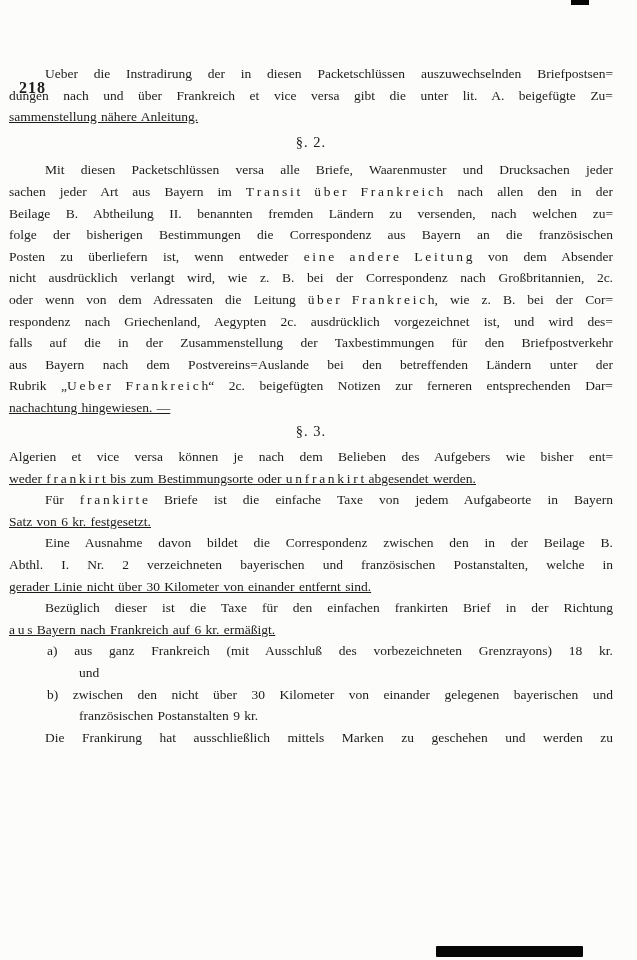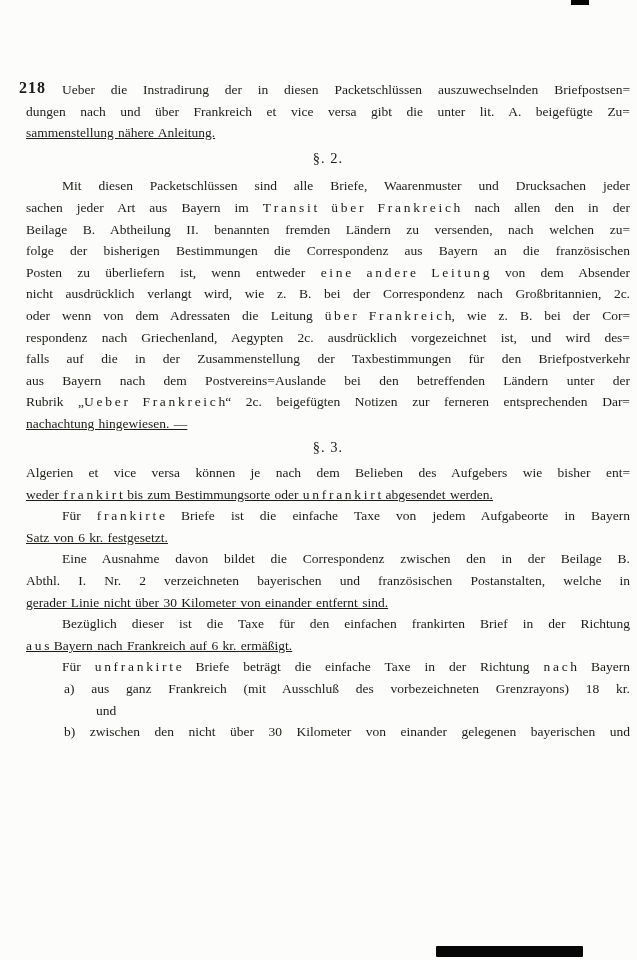--- a/index.html
+++ b/index.html
@@ -17,24 +17,23 @@
     position: absolute;
     left: 19px;
     top: 31px;
     font-size: 16px;
     font-weight: bold;
     letter-spacing: 1px;
     margin-top: 48px;
   }
   .text-col {
     position: absolute;
-    left: 26px;
+    left: 9px;
     top: 63px;
     width: 604px;
-    margin-top: 16px;
   }
   .ln {
     font-size: 13.5px;
     line-height: 21.6px;
     text-align: justify;
     text-align-last: justify;
     word-spacing: 1px;
   }
   .ln.indent { text-indent: 36px; }
   .ln.end { text-align-last: left; text-decoration: underline; }
@@ -73,21 +72,21 @@
 <div class="page">
   <div class="pagenum">218</div>
   <div class="text-col">
       <div class="sec-intro">
         <div class="ln indent">Ueber die Instradirung der in diesen Packetschlüssen auszuwechselnden Briefpostsen=</div>
         <div class="ln flush">dungen nach und über Frankreich et vice versa gibt die unter lit. A. beigefügte Zu=</div>
         <div class="ln end">sammenstellung nähere Anleitung.</div>
       </div>
       <div class="sec-2">
         <div class="heading">§. 2.</div>
-        <div class="ln indent">Mit diesen Packetschlüssen sind alle Briefe, Waarenmuster und Drucksachen jeder</div>
+        <div class="ln indent">Mit diesen Packetschlüssen versa alle Briefe, Waarenmuster und Drucksachen jeder</div>
         <div class="ln flush">sachen jeder Art aus Bayern im T r a n s i t ü b e r F r a n k r e i c h nach allen den in der</div>
         <div class="ln flush">Beilage B. Abtheilung II. benannten fremden Ländern zu versenden, nach welchen zu=</div>
         <div class="ln flush">folge der bisherigen Bestimmungen die Correspondenz aus Bayern an die französischen</div>
         <div class="ln flush">Posten zu überliefern ist, wenn entweder e i n e a n d e r e L e i t u n g von dem Absender</div>
         <div class="ln flush">nicht ausdrücklich verlangt wird, wie z. B. bei der Correspondenz nach Großbritannien, 2c.</div>
         <div class="ln flush">oder wenn von dem Adressaten die Leitung ü b e r F r a n k r e i c h, wie z. B. bei der Cor=</div>
         <div class="ln flush">respondenz nach Griechenland, Aegypten 2c. ausdrücklich vorgezeichnet ist, und wird des=</div>
         <div class="ln flush">falls auf die in der Zusammenstellung der Taxbestimmungen für den Briefpostverkehr</div>
         <div class="ln flush">aus Bayern nach dem Postvereins=Auslande bei den betreffenden Ländern unter der</div>
         <div class="ln flush">Rubrik „U e b e r F r a n k r e i c h“ 2c. beigefügten Notizen zur ferneren entsprechenden Dar=</div>
@@ -97,21 +96,22 @@
         <div class="heading">§. 3.</div>
         <div class="ln flush">Algerien et vice versa können je nach dem Belieben des Aufgebers wie bisher ent=</div>
         <div class="ln end">weder f r a n k i r t bis zum Bestimmungsorte oder u n f r a n k i r t abgesendet werden.</div>
         <div class="ln indent">Für f r a n k i r t e Briefe ist die einfache Taxe von jedem Aufgabeorte in Bayern</div>
         <div class="ln end">Satz von 6 kr. festgesetzt.</div>
         <div class="ln indent">Eine Ausnahme davon bildet die Correspondenz zwischen den in der Beilage B.</div>
         <div class="ln flush">Abthl. I. Nr. 2 verzeichneten bayerischen und französischen Postanstalten, welche in</div>
         <div class="ln end">gerader Linie nicht über 30 Kilometer von einander entfernt sind.</div>
         <div class="ln indent">Bezüglich dieser ist die Taxe für den einfachen frankirten Brief in der Richtung</div>
         <div class="ln end">a u s Bayern nach Frankreich auf 6 kr. ermäßigt.</div>
-        <div class="ln indent">Für u n f r a n k i r t e Briefe beträgt die einfache Taxe in der Richtung n a c h Bayern</div>
         <div class="ln lista">a) aus ganz Frankreich (mit Ausschluß des vorbezeichneten Grenzrayons) 18 kr.</div>
         <div class="ln listwrap">und</div>
         <div class="ln lista">b) zwischen den nicht über 30 Kilometer von einander gelegenen bayerischen und</div>
+        <div class="ln listwrap">französischen Postanstalten 9 kr.</div>
+        <div class="ln indent">Die Frankirung hat ausschließlich mittels Marken zu geschehen und werden zu</div>
       </div>
     </div>
   <div class="artifact-bar"></div>
   <div class="artifact-dash"></div>
 </div>
 
 </body></html>

